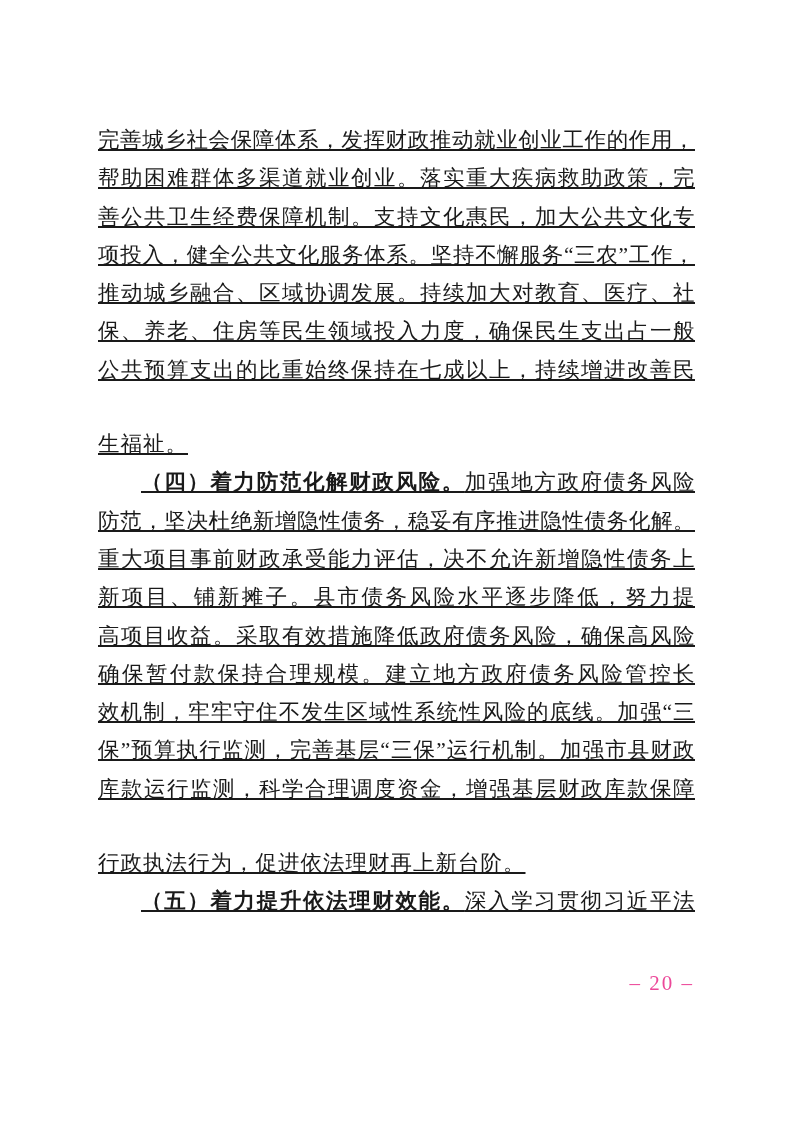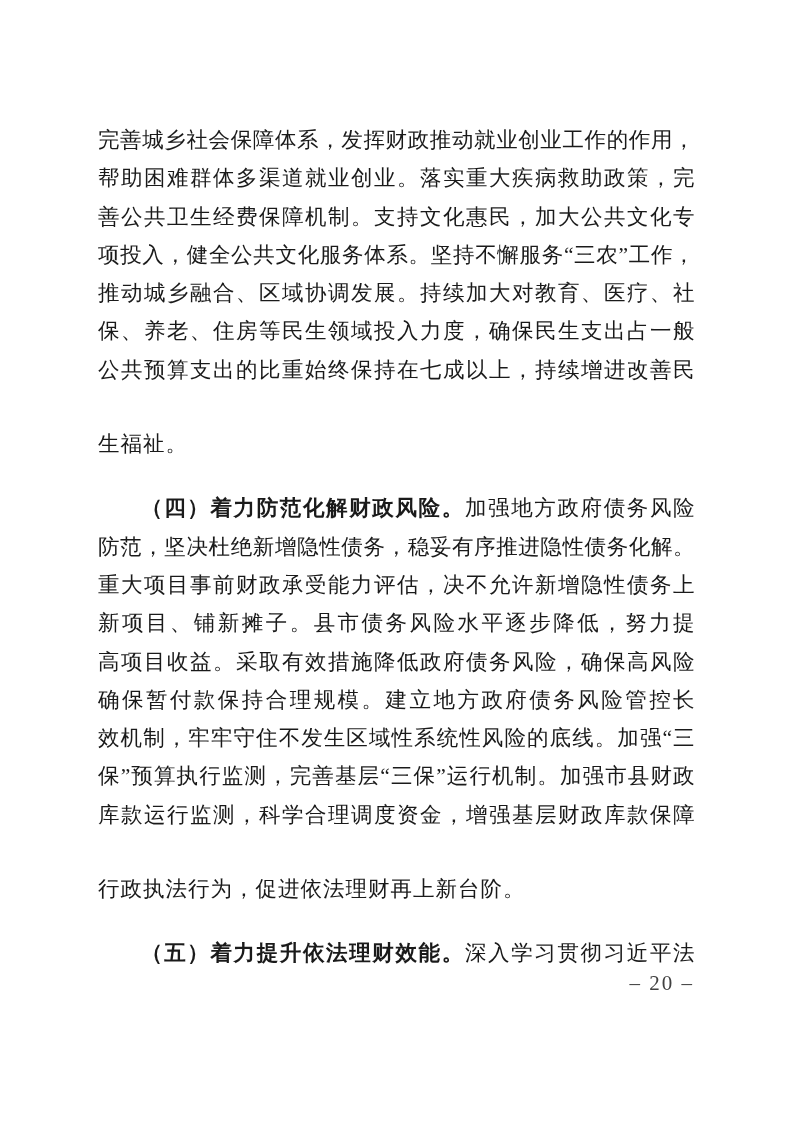--- a/index.html
+++ b/index.html
@@ -22,37 +22,38 @@
   .line {
     display: block;
     height: 38.3px;
     line-height: 38.3px;
     font-size: 21.5px;
     letter-spacing: 0.4px;
     text-align: justify;
     text-align-last: justify;
     text-justify: inter-character;
     white-space: nowrap;
+    text-decoration: underline;
   }
   .line.last {
     text-align: left;
     text-align-last: left;
     letter-spacing: 1px;
     margin-top: 36px;
   }
-  .line.indent { text-indent: 43px; margin-top: 26px; }
+  .line.indent { text-indent: 43px; }
   .heading { font-weight: 700; }
   .page-number {
     position: absolute;
     top: 969px;
     right: 99px;
     font-size: 21px;
     line-height: 28px;
     letter-spacing: 2px;
-    color: #404040;
+    color: #ec4899;
   }
 </style>
 </head>
 <body>
 
 <div class="page">
   <div class="text-block">
 
     <div class="line">完善城乡社会保障体系，发挥财政推动就业创业工作的作用，</div>
     <div class="line">帮助困难群体多渠道就业创业。落实重大疾病救助政策，完</div>

